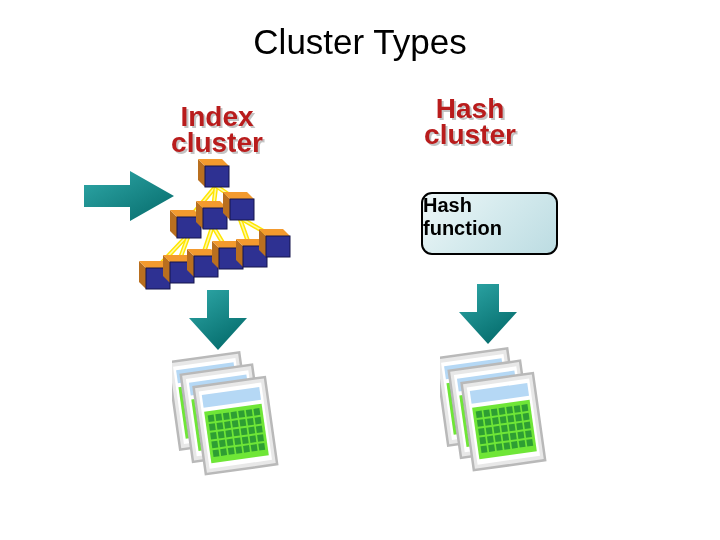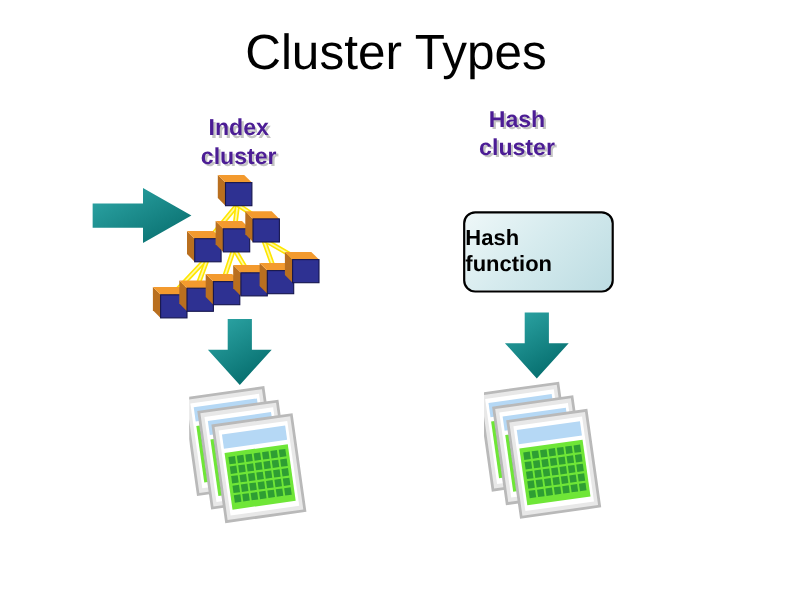--- a/index.html
+++ b/index.html
@@ -3,35 +3,35 @@
 <meta charset="utf-8">
 <style>
   html,body{margin:0;padding:0;background:#888;}
   *{box-sizing:border-box;}
   #slide{
     position:relative;width:720px;height:540px;background:#ffffff;
     font-family:"Liberation Sans",sans-serif;overflow:hidden;margin:0 auto;
   }
   .title{
     position:absolute;top:22px;left:0;width:720px;text-align:center;
-    font-size:45px;font-weight:400;color:#000;letter-spacing:0;
+    font-size:35px;font-weight:400;color:#000;letter-spacing:0;
   }
   .cluster-label{
     position:absolute;width:150px;text-align:center;white-space:pre-line;
-    font-size:21px;font-weight:700;line-height:26px;color:#4c1d95;
+    font-size:28px;font-weight:700;line-height:26px;color:#b91c1c;
     text-shadow:2px 2px 0 #c3c3c3;
   }
   #index-label{left:142px;top:104px;}
   #hash-label{left:395px;top:96px;}
   .abs{position:absolute;}
   #hash-function-box{
-    position:absolute;left:421px;top:192px;width:137px;height:74px;
+    position:absolute;left:421px;top:192px;width:137px;height:63px;
     border:2.5px solid #000;border-radius:11px;
     background:linear-gradient(135deg,#eef7f8 0%,#d6ebee 45%,#bcdce2 100%);
-    display:flex;align-items:center;justify-content:center;
+    display:flex;justify-content:center;
     font-size:20px;font-weight:700;color:#000;
   }
 </style>
 </head>
 <body>
 
 <div id="slide">
 
   <div class="title">Cluster Types</div>
 

